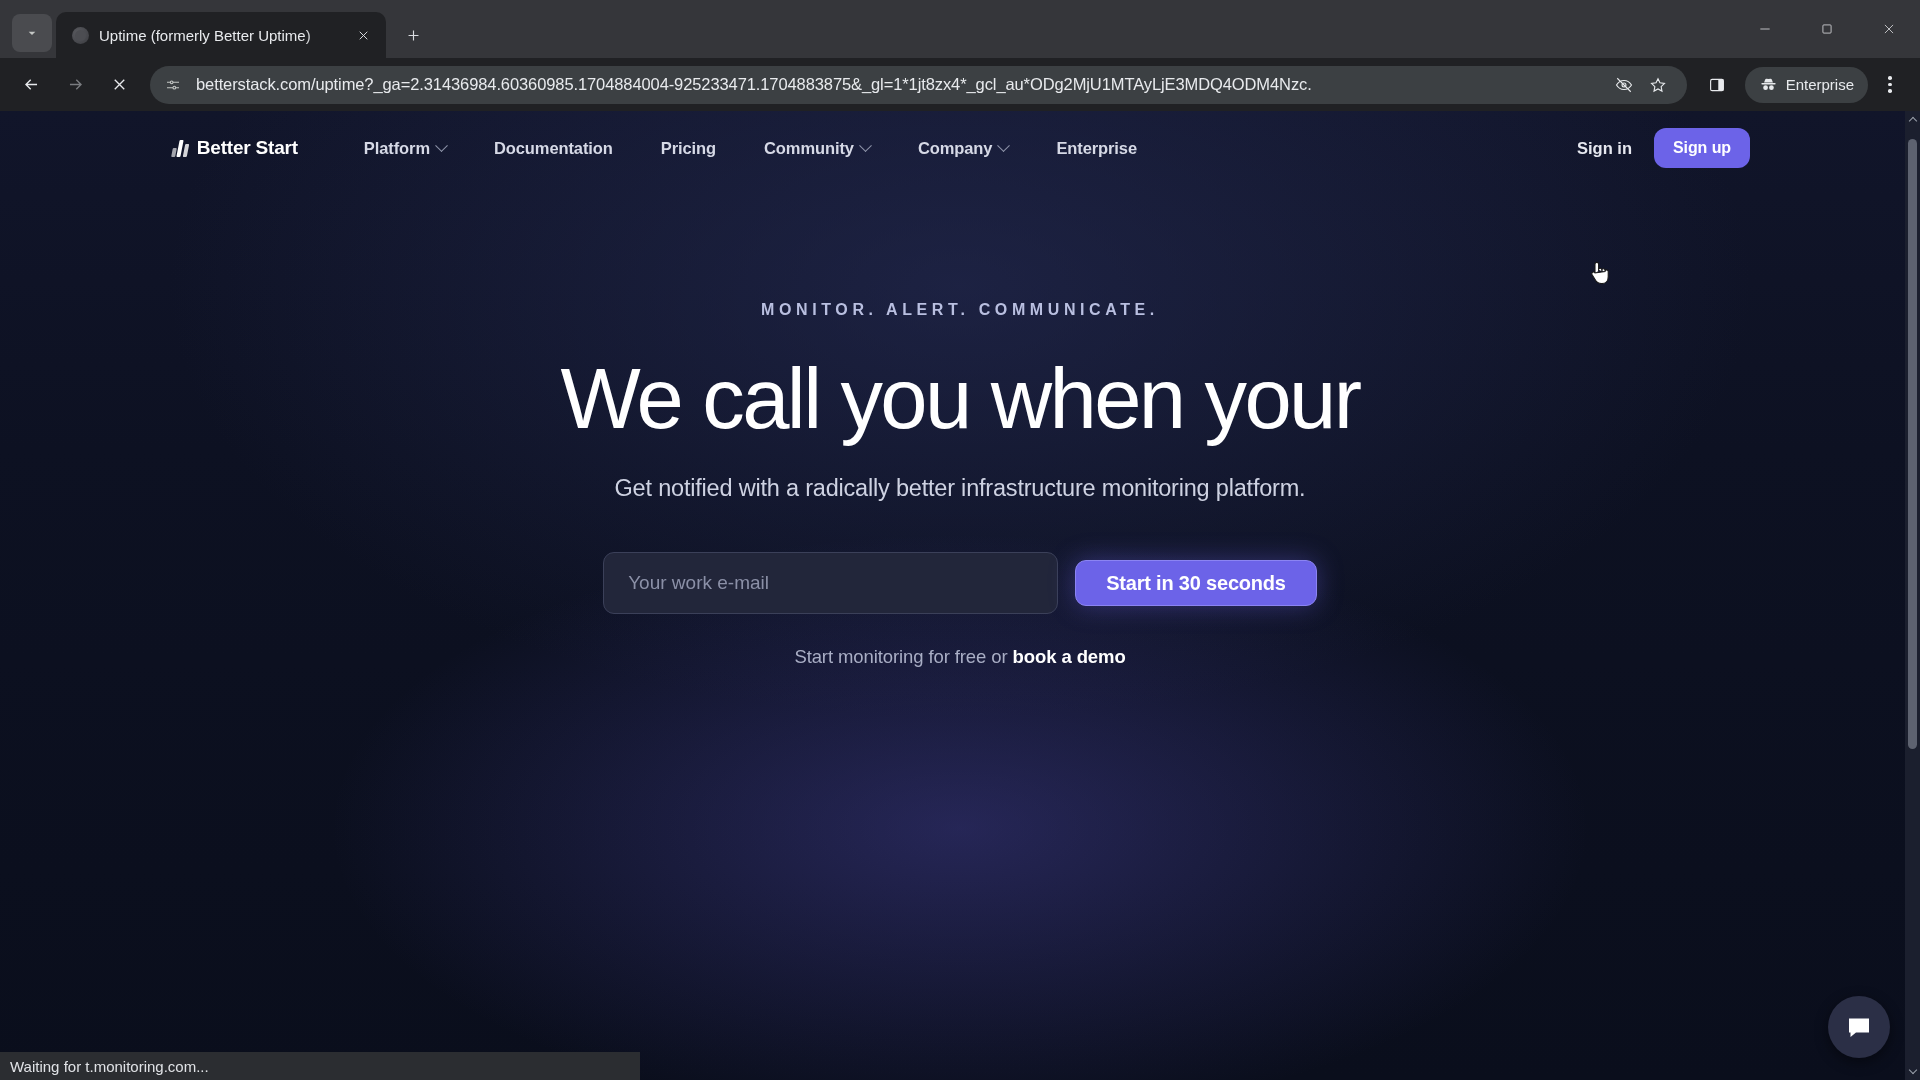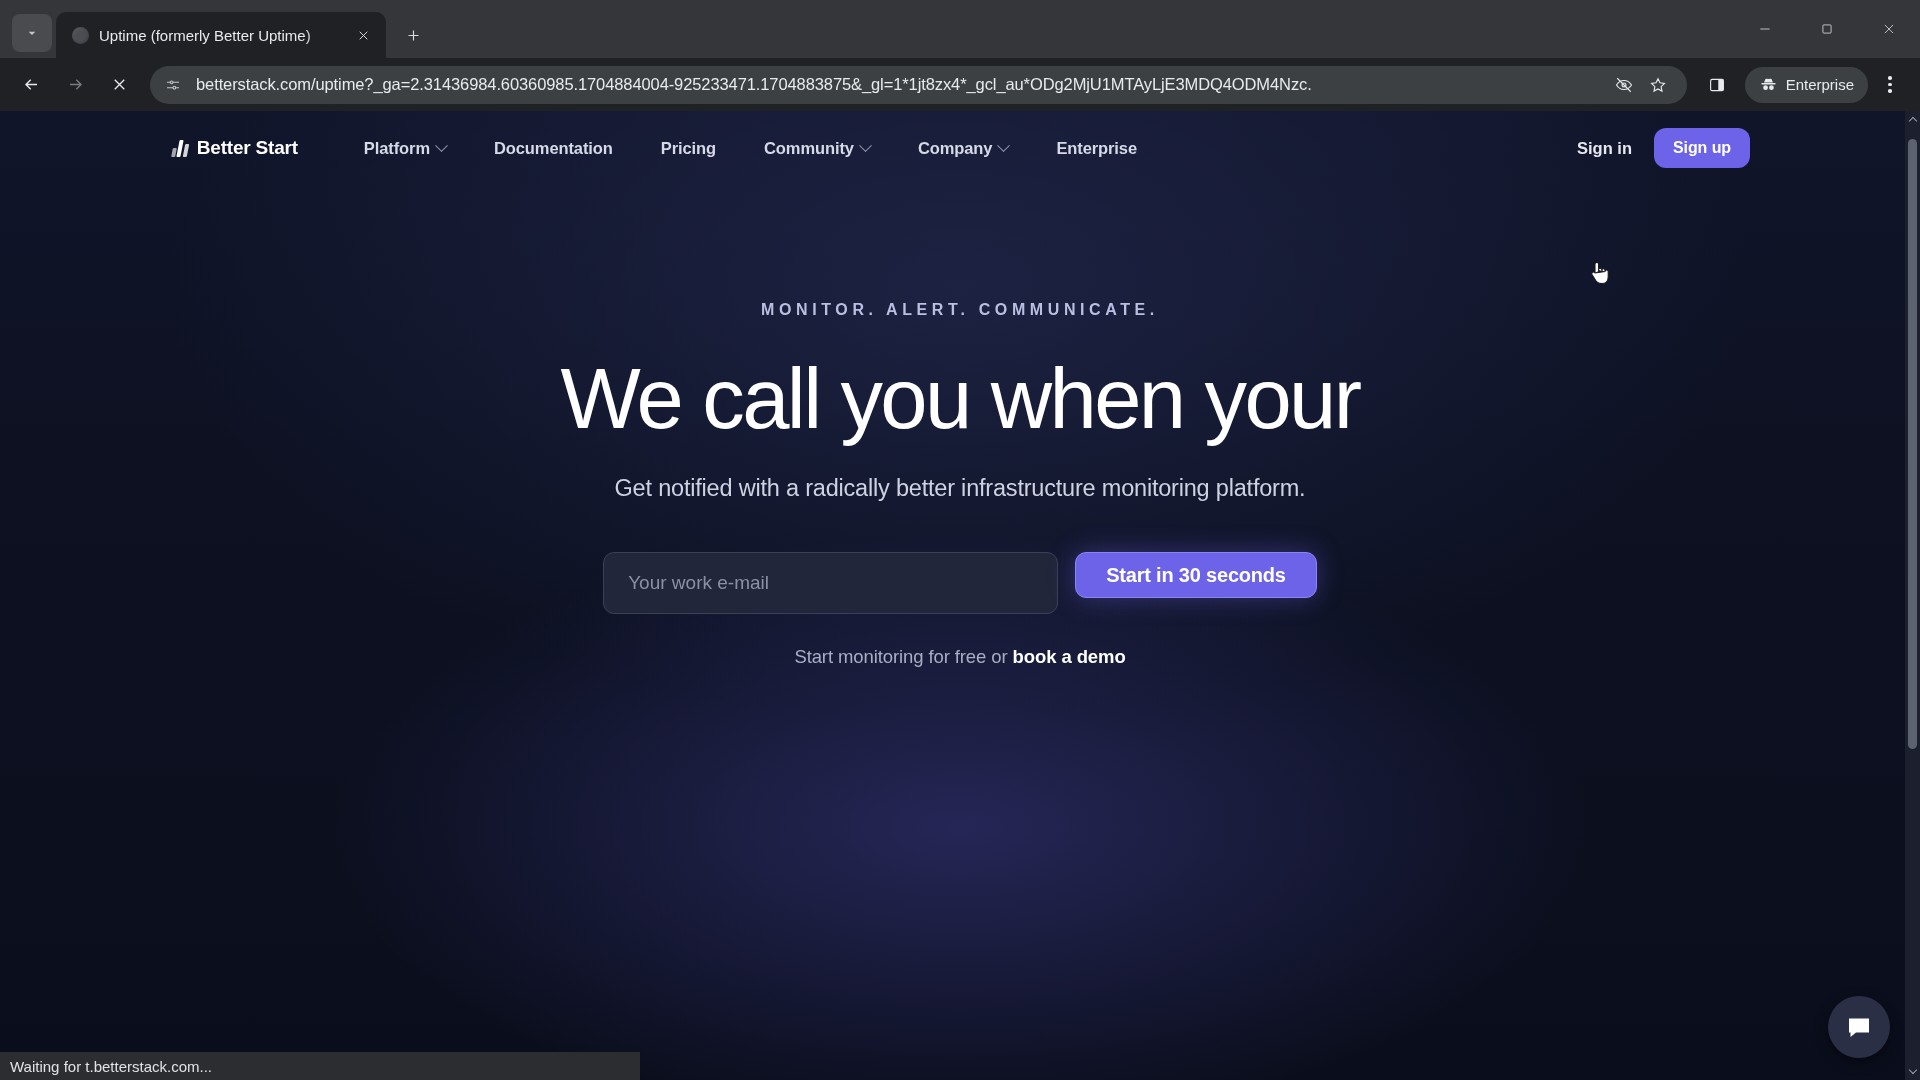--- a/index.html
+++ b/index.html
@@ -178,21 +178,21 @@
     color: #fff; font-size: 85px; line-height: 1.05;
     font-weight: 400; letter-spacing: -2.6px;
     max-width: 1100px; margin: 4px auto;
   }
   .subhead {
     color: #ced2e2; font-size: 23.5px; margin-top: 32px;
     letter-spacing: -0.2px;
   }
 
   .cta-row {
-    display: flex; justify-content: center; 
+    display: flex; justify-content: center; align-items: center;
     gap: 17px; margin-top: 50px;
   }
   .email-input {
     width: 455px; height: 62px;
     background: #22263a; border: 1px solid #3b4059;
     border-radius: 11px; color: #fff;
     font-size: 19px; padding: 0 24px;
     font-family: "Liberation Sans", sans-serif;
   }
   .email-input::placeholder { color: #8b90a7; }
@@ -438,16 +438,16 @@
       <div class="scroll-arrow up">
           <i></i>
         </div>
       <div class="scroll-thumb"></div>
       <div class="scroll-arrow down">
           <i></i>
         </div>
     </div>
 
     <div class="status-bar">
-      <span>Waiting for t.betterstack.com...</span>
+      <span>Waiting for t.monitoring.com...</span>
     </div>
   </div>
 </div>
 
 </body></html>

